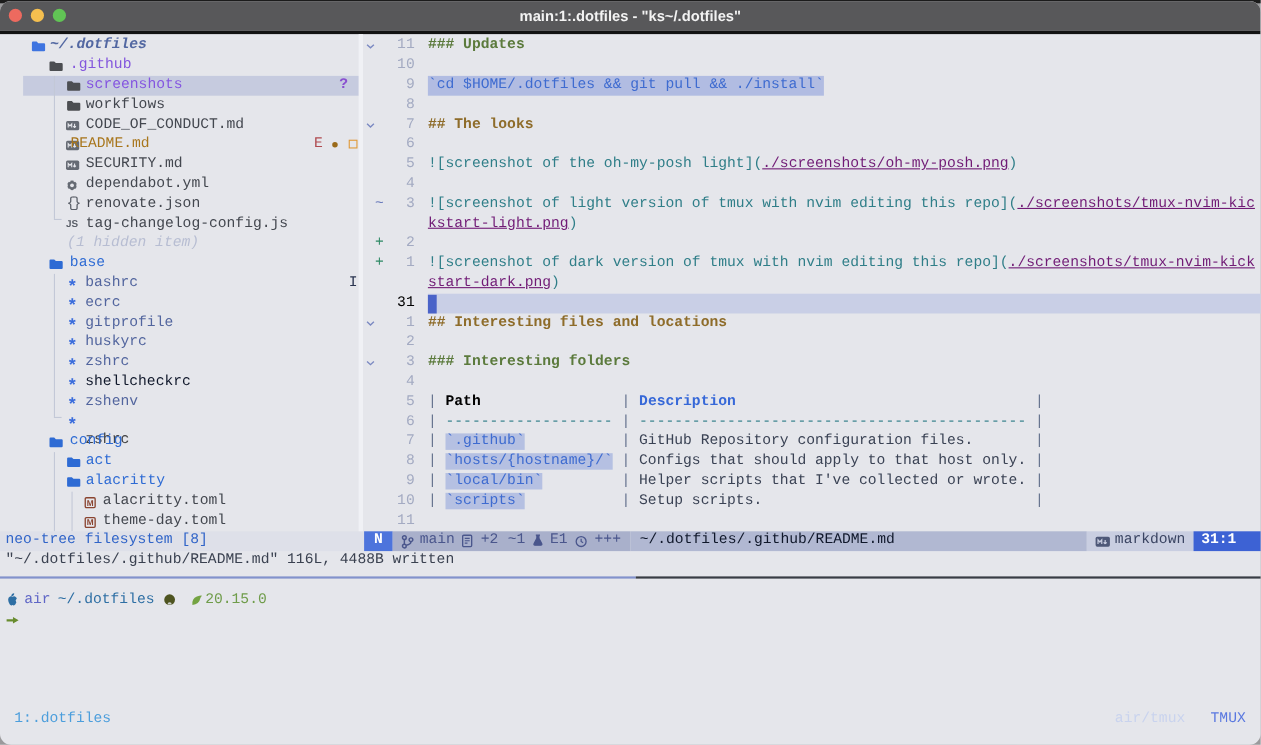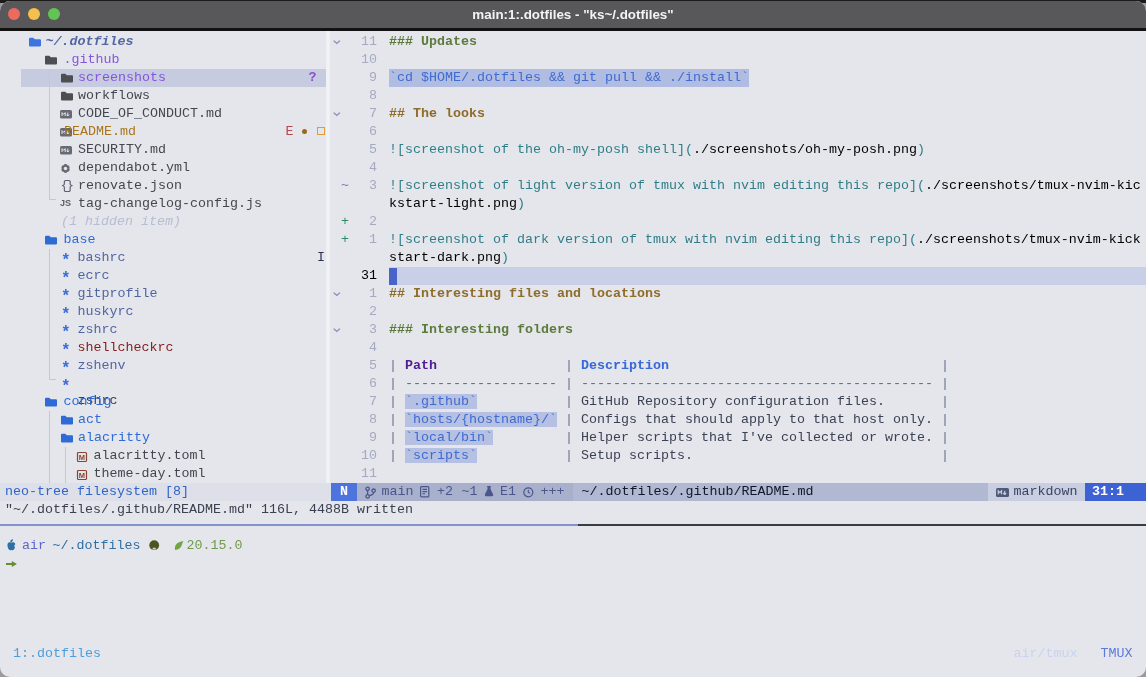--- a/index.html
+++ b/index.html
@@ -8,21 +8,21 @@
   #win{position:absolute;left:0;top:1px;width:1146px;height:676px;border-radius:10px;overflow:hidden;background:#e5e6eb}
   #titlebar{position:absolute;left:0;top:0;width:1146px;height:26.5px;background:#58585a}
   #titlebar .dot{position:absolute;top:7px;width:12px;height:12px;border-radius:50%}
   #title{position:absolute;top:6px;width:1146px;text-align:center;color:#f3f3f3;font:bold 13.4px "Liberation Sans",sans-serif}
   #tbline{position:absolute;left:0;top:26.5px;width:1146px;height:3px;background:#121212}
   .a{position:absolute}
   .m{position:absolute;font:13.33px/18px "Liberation Mono",monospace;white-space:pre;color:#3a4254}
   .b{font-weight:bold}
   .i{font-style:italic}
   .num{position:absolute;left:330px;width:47px;text-align:right;font:13.33px/18px "Liberation Mono",monospace;color:#a3aac2;white-space:pre}
-  .gl{color:#000000;}
+  .gl{color:#701a75;text-decoration:underline}
   .teal{color:#2f7e88}
   .ic{background:#b5c0e2;color:#3e6bd0}
   .pp{color:#66738f}
   svg{position:absolute;overflow:visible}
 </style>
 </head>
 <body>
 <div id="topstrip"></div>
 <div id="win">
   <div id="titlebar">
@@ -102,21 +102,21 @@
 <div class="m" style="left:317px;top:249px;color:#2a3450">I</div>
 <div class="m" style="left:61px;top:270px;color:#3a6cdc;font-size:16px;font-weight:bold">*</div>
 <div class="m" style="left:77.5px;top:267px;color:#52659e">ecrc</div>
 <div class="m" style="left:61px;top:288px;color:#3a6cdc;font-size:16px;font-weight:bold">*</div>
 <div class="m" style="left:77.5px;top:285px;color:#52659e">gitprofile</div>
 <div class="m" style="left:61px;top:306px;color:#3a6cdc;font-size:16px;font-weight:bold">*</div>
 <div class="m" style="left:77.5px;top:303px;color:#52659e">huskyrc</div>
 <div class="m" style="left:61px;top:324px;color:#3a6cdc;font-size:16px;font-weight:bold">*</div>
 <div class="m" style="left:77.5px;top:321px;color:#52659e">zshrc</div>
 <div class="m" style="left:61px;top:342px;color:#3a6cdc;font-size:16px;font-weight:bold">*</div>
-<div class="m" style="left:77.5px;top:339px;color:#7f1d1d">shellcheckrc</div>
+<div class="m" style="left:77.5px;top:339px;color:#0f172a">shellcheckrc</div>
 <div class="m" style="left:61px;top:360px;color:#3a6cdc;font-size:16px;font-weight:bold">*</div>
 <div class="m" style="left:77.5px;top:357px;color:#52659e">zshenv</div>
 <div class="m" style="left:61px;top:378px;color:#3a6cdc;font-size:16px;font-weight:bold">*</div>
 <div class="m" style="left:77.5px;top:392px;color:#404040">zshrc</div>
 <svg width="12" height="10" style="left:45px;top:397px">
     <path d="M0 1.8 Q0 .8 1 .8 L4.3 .8 L5.8 2.3 L11 2.3 Q12 2.3 12 3.3 L12 8.6 Q12 9.6 11 9.6 L1 9.6 Q0 9.6 0 8.6 Z" fill="#2e6bd4"></path>
   </svg>
 <div class="m" style="left:63.5px;top:393px;color:#2e6bd4">config</div>
 <svg width="12" height="10" style="left:61px;top:415px">
     <path d="M0 1.8 Q0 .8 1 .8 L4.3 .8 L5.8 2.3 L11 2.3 Q12 2.3 12 3.3 L12 8.6 Q12 9.6 11 9.6 L1 9.6 Q0 9.6 0 8.6 Z" fill="#2e6bd4"></path>
@@ -174,28 +174,28 @@
 <div class="num" style="top:357px">5</div>
 <div class="num" style="top:375px">6</div>
 <div class="num" style="top:393px">7</div>
 <div class="num" style="top:411px">8</div>
 <div class="num" style="top:429px">9</div>
 <div class="num" style="top:447px">10</div>
 <div class="num" style="top:465px">11</div>
 <div class="m b" style="left:389px;top:33px;color:#5b7a3c">### Updates</div>
 <div class="m" style="left:389px;top:69px;color:#3e6bd0">`cd $HOME/.dotfiles &amp;&amp; git pull &amp;&amp; ./install`</div>
 <div class="m b" style="left:389px;top:105px;color:#8e6c2a">## The looks</div>
-<div class="m" style="left:389px;top:141px"><span class="teal">![screenshot of the oh-my-posh shell](</span><span class="gl">./screenshots/oh-my-posh.png</span><span class="teal">)</span></div>
+<div class="m" style="left:389px;top:141px"><span class="teal">![screenshot of the oh-my-posh light](</span><span class="gl">./screenshots/oh-my-posh.png</span><span class="teal">)</span></div>
 <div class="m" style="left:389px;top:177px"><span class="teal">![screenshot of light version of tmux with nvim editing this repo](</span><span class="gl">./screenshots/tmux-nvim-kic</span></div>
 <div class="m" style="left:389px;top:195px"><span class="gl">kstart-light.png</span><span class="teal">)</span></div>
 <div class="m" style="left:389px;top:231px"><span class="teal">![screenshot of dark version of tmux with nvim editing this repo](</span><span class="gl">./screenshots/tmux-nvim-kick</span></div>
 <div class="m" style="left:389px;top:249px"><span class="gl">start-dark.png</span><span class="teal">)</span></div>
 <div class="m b" style="left:389px;top:285px;color:#8e6c2a">## Interesting files and locations</div>
 <div class="m b" style="left:389px;top:321px;color:#5b7a3c">### Interesting folders</div>
-<div class="m" style="left:389px;top:357px"><span class="pp">| </span><span class="b" style="color:#4c1d95">Path</span>                <span class="pp">| </span><span class="b" style="color:#3668d8">Description</span>                                  <span class="pp">|</span></div>
+<div class="m" style="left:389px;top:357px"><span class="pp">| </span><span class="b" style="color:#000000">Path</span>                <span class="pp">| </span><span class="b" style="color:#3668d8">Description</span>                                  <span class="pp">|</span></div>
 <div class="m" style="left:389px;top:375px"><span class="pp">| </span><span class="teal">-------------------</span> <span class="pp">| </span><span class="teal">--------------------------------------------</span> <span class="pp">|</span></div>
 <div class="m" style="left:389px;top:393px"><span class="pp">| </span><span class="ic">`.github`</span>           <span class="pp">| </span>GitHub Repository configuration files.       <span class="pp">|</span></div>
 <div class="m" style="left:389px;top:411px"><span class="pp">| </span><span class="ic">`hosts/{hostname}/`</span> <span class="pp">| </span>Configs that should apply to that host only. <span class="pp">|</span></div>
 <div class="m" style="left:389px;top:429px"><span class="pp">| </span><span class="ic">`local/bin`</span>         <span class="pp">| </span>Helper scripts that I've collected or wrote. <span class="pp">|</span></div>
 <div class="m" style="left:389px;top:447px"><span class="pp">| </span><span class="ic">`scripts`</span>           <span class="pp">| </span>Setup scripts.                               <span class="pp">|</span></div>
 
 <div class="a" style="left:0;top:483px;width:331px;height:18px;background:#dee0e9"></div>
 <div class="m" style="left:5px;top:483px;color:#3064c8">neo-tree filesystem [8]</div>
 <div class="a" style="left:331px;top:483px;width:26px;height:18px;background:#4d74dc"></div>
 <div class="m b" style="left:340px;top:483px;color:#fff">N</div>

